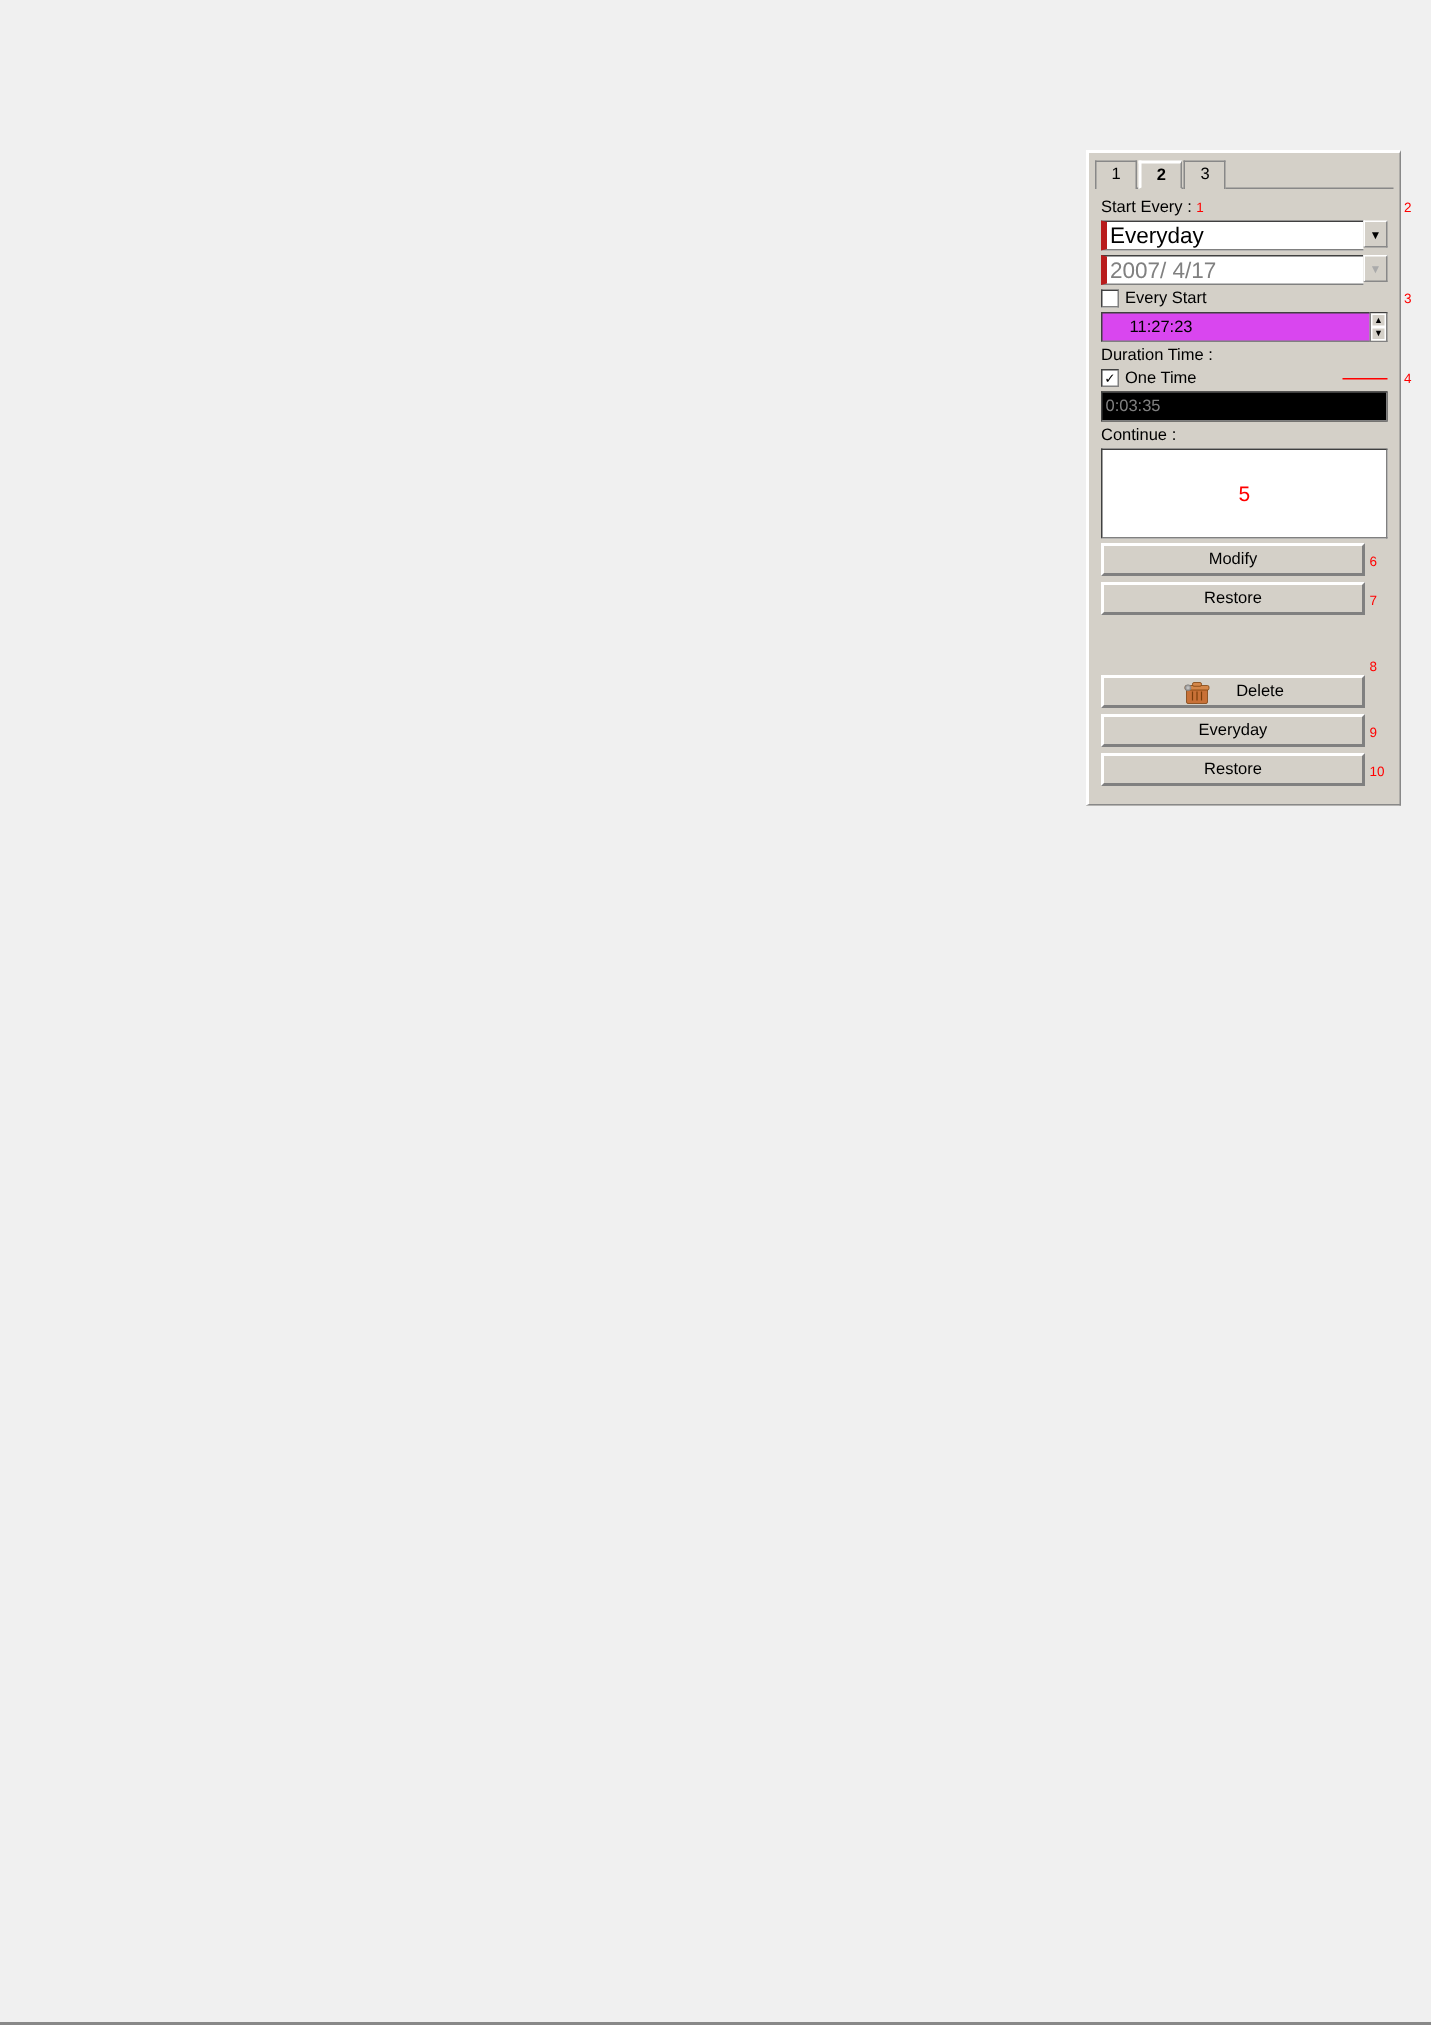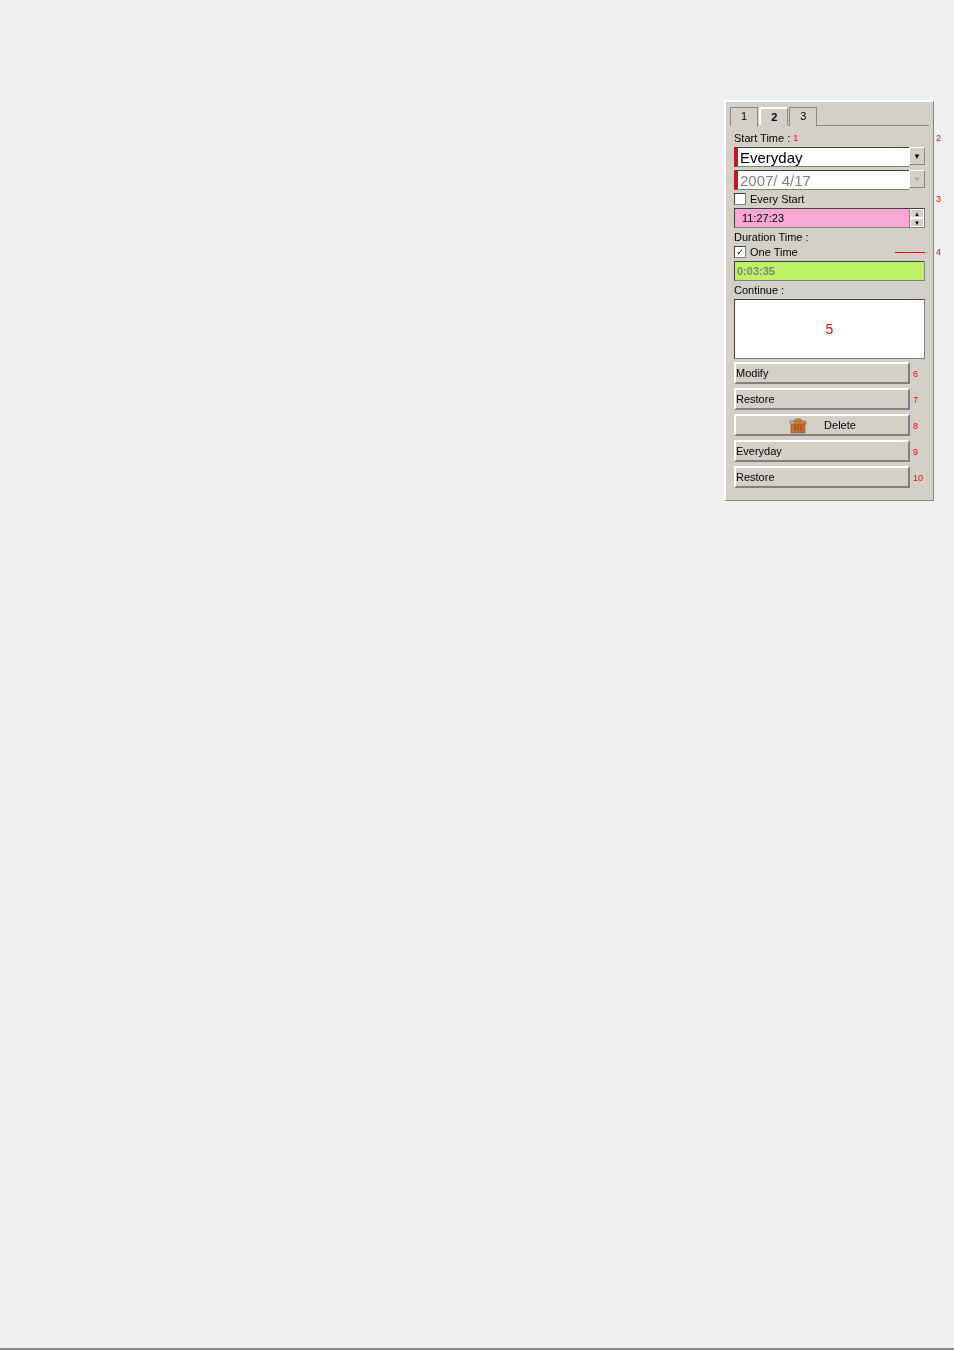--- a/index.html
+++ b/index.html
@@ -116,40 +116,39 @@
       height: 20px;
       background: #fff;
       border: 1px solid #808080;
       border-top: 1px solid #404040;
       border-left: 1px solid #404040;
       padding: 1px 2px;
       font-size: 11px;
     }
 
     .input-field.disabled {
-      background: #bef264;
+      background: #000000;
       color: #808080;
-      font-weight: bold;
     }
 
     
     .spinner-wrapper {
       display: flex;
       width: 100%;
     }
 
     .spinner-input {
       flex: 1;
       height: 20px;
-      background: #f9a8d4;
+      background: #d946ef;
       border: 1px solid #808080;
       border-top: 1px solid #404040;
       border-left: 1px solid #404040;
       border-right: none;
-      padding: 1px 7px;
+      padding: 1px 18px;
       font-size: 11px;
     }
 
     .spinner-btns {
       display: flex;
       flex-direction: column;
       width: 16px;
       height: 20px;
       border: 1px solid #808080;
       border-top: 1px solid #404040;
@@ -219,29 +218,31 @@
       width: 100%;
       height: 22px;
       background: #d4d0c8;
       border: 2px solid;
       border-color: #fff #808080 #808080 #fff;
       font-size: 11px;
       cursor: pointer;
       text-align: center;
       display: flex;
       align-items: center;
+      justify-content: center;
       margin-bottom: 2px;
       position: relative;
     }
 
     .btn-with-icon {
       display: flex;
       align-items: center;
       justify-content: center;
       gap: 16px;
+      margin-top: 36px;
     }
 
     .btn-row {
       display: flex;
       align-items: center;
       margin-bottom: 2px;
       position: relative;
     }
 
     .btn-wrapper {
@@ -283,21 +284,21 @@
       <span>2</span>
     </div>
     <div class="tab">
       <span>3</span>
     </div>
   </div>
 
   <div class="content inner-panel">
 
     <div class="row" style="position:relative;">
-      <span class="label">Start Time :</span>
+      <span class="label">Start Every :</span>
       <span style="color:red;font-size:9px;margin-left:3px;">1</span>
       <span style="position:absolute;right:-16px;color:red;font-size:9px;">2</span>
     </div>
 
     <div class="row" style="margin-bottom:3px;">
       <div class="dropdown-wrapper">
         <div class="dropdown-text">Everyday</div>
         <div class="dropdown-btn">▼</div>
       </div>
     </div>

